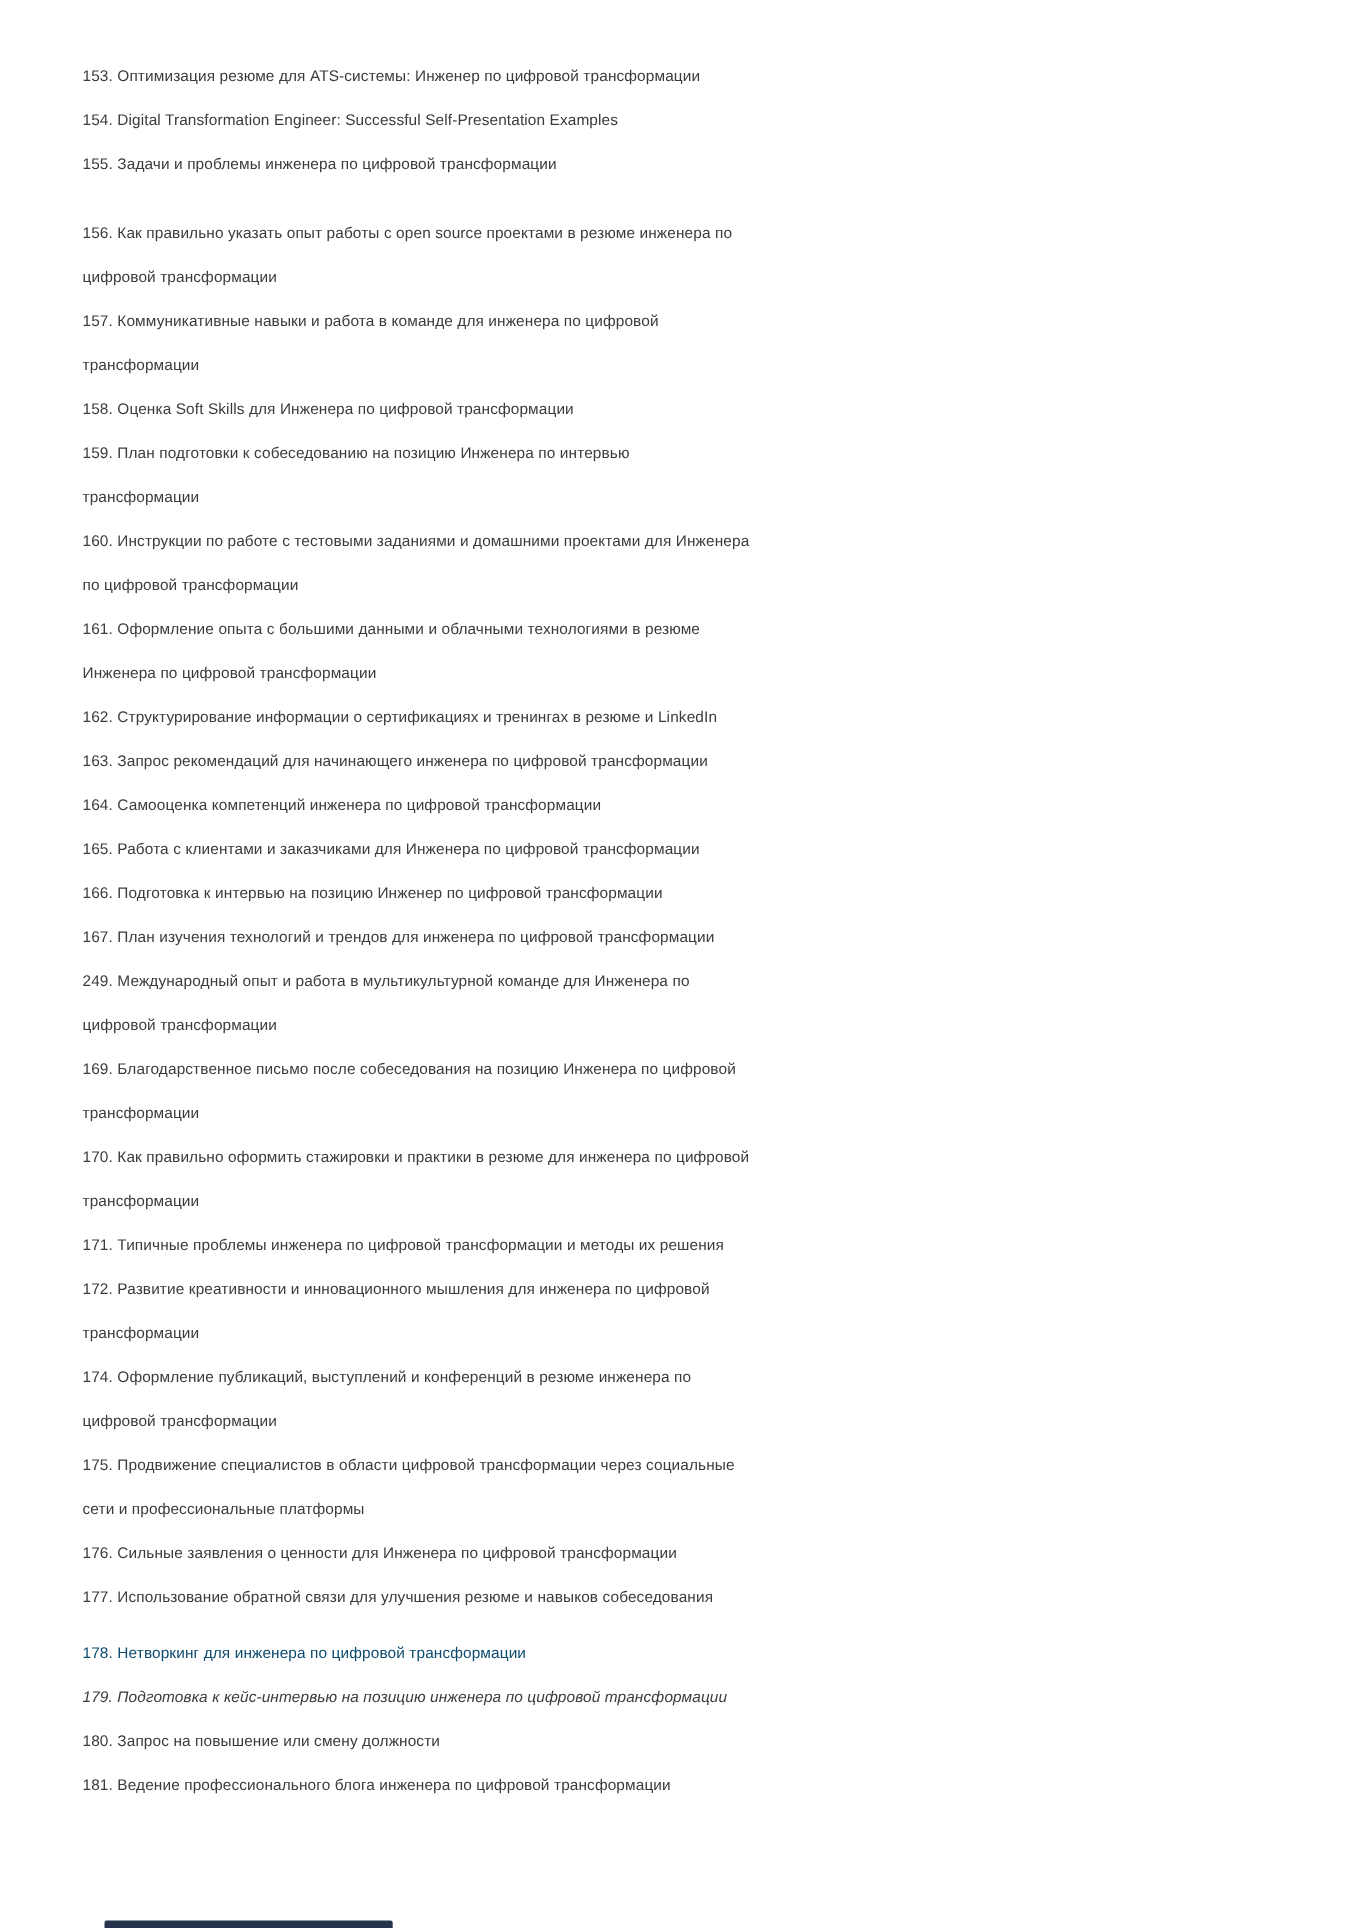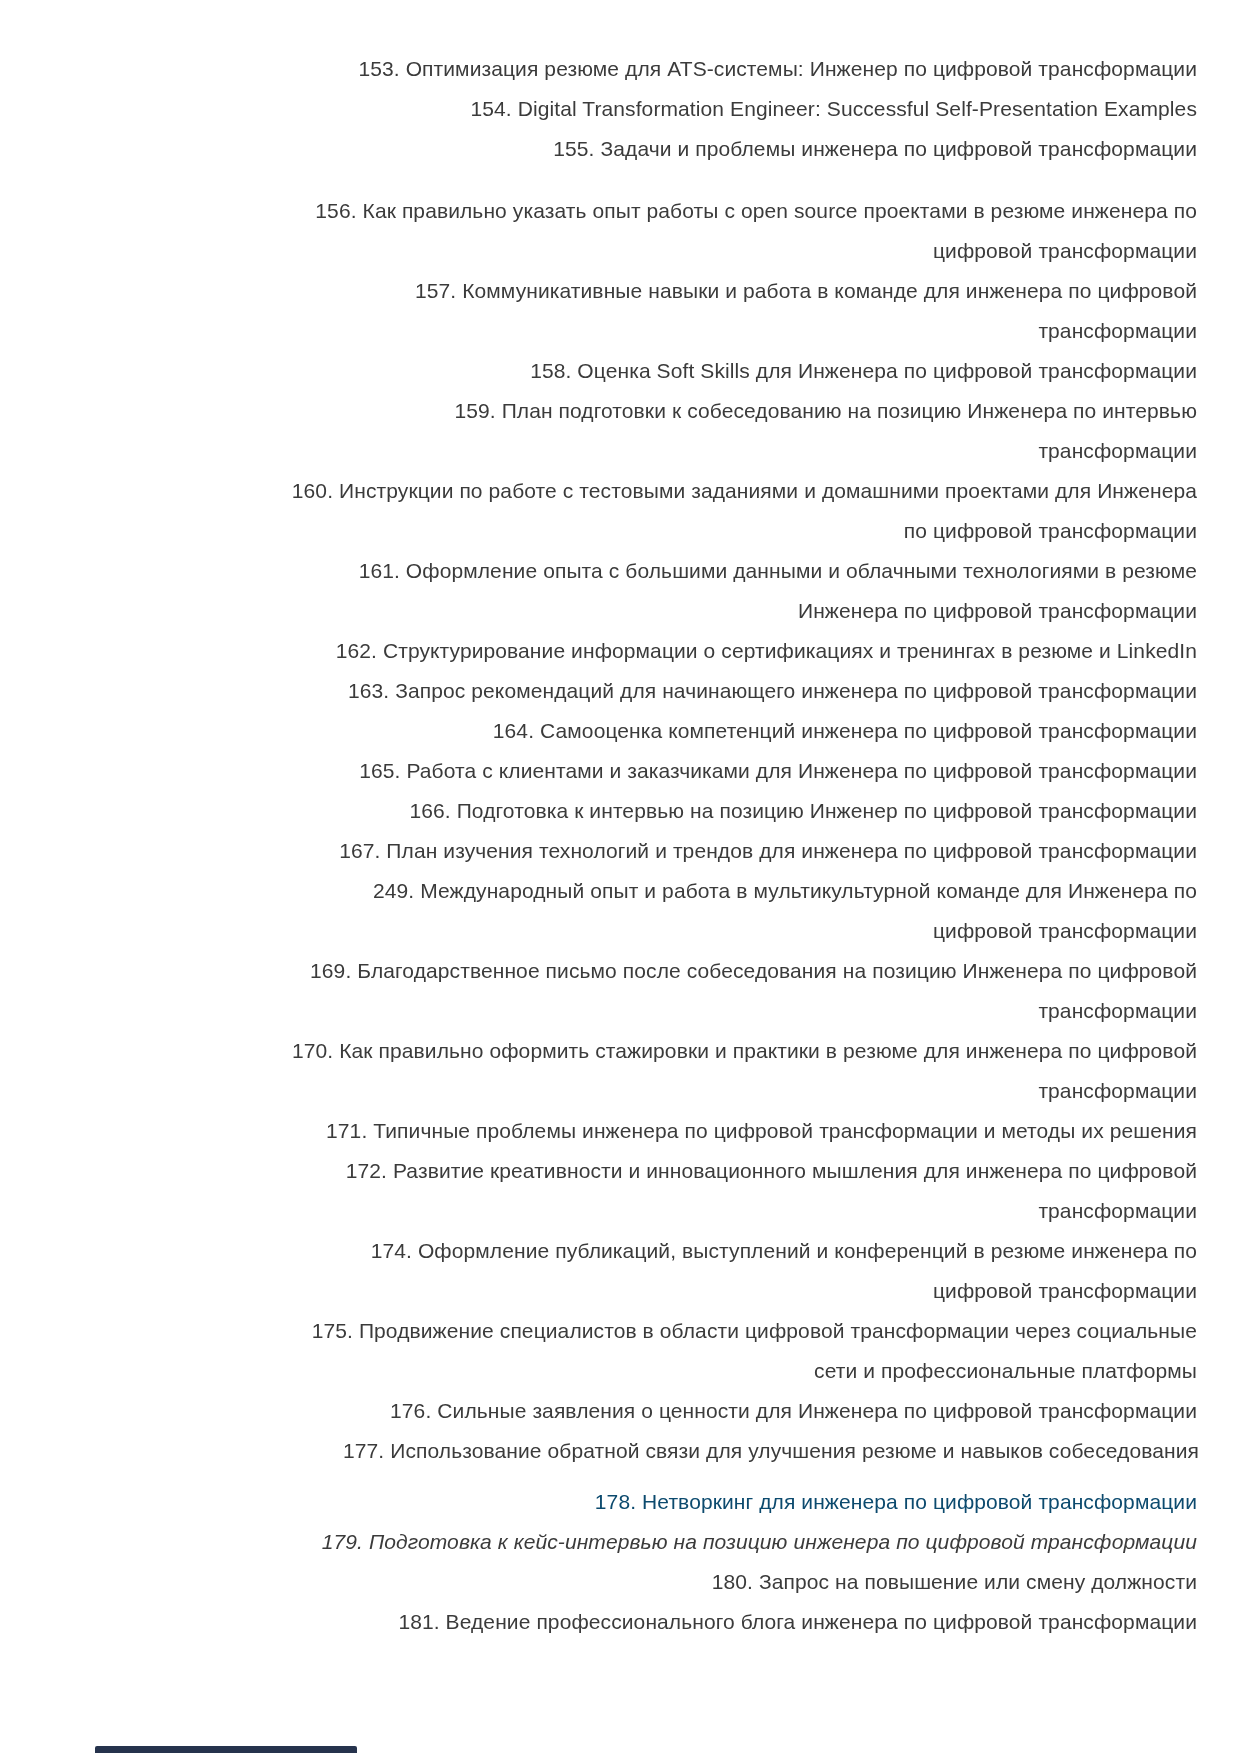--- a/index.html
+++ b/index.html
@@ -6,26 +6,25 @@
   body{
     width:1239px;height:1753px;
     background:#ffffff;
     position:relative;overflow:hidden;
     font-family:"Liberation Sans","DejaVu Sans",sans-serif;
   }
   .page{padding:49px 40px 0 75px;}
   .item{
     margin:0;
     max-width:1122px;
-    font-size:21px;
+    font-size:14px;
     line-height:40px;
     letter-spacing:0.1px;
     color:#3b3b3b;
     white-space:pre-wrap;
-    text-align:right;
   }
   .bottom-bar{
     position:absolute;
     left:95px;bottom:0;
     width:262px;height:7px;
     background:#26334d;
     border-radius:2px 2px 0 0;
   }
 </style>
 </head>
@@ -60,21 +59,21 @@
     <p class="item" style="color: rgb(59, 59, 59);"><span>170.</span> <span>Как правильно оформить стажировки и практики в резюме для инженера по цифровой
 трансформации</span></p>
     <p class="item" style="color: rgb(59, 59, 59);"><span>171.</span> <span>Типичные проблемы инженера по цифровой трансформации и методы их решения</span></p>
     <p class="item" style="color: rgb(59, 59, 59);"><span>172.</span> <span>Развитие креативности и инновационного мышления для инженера по цифровой
 трансформации</span></p>
     <p class="item" style="color: rgb(59, 59, 59);"><span>174.</span> <span>Оформление публикаций, выступлений и конференций в резюме инженера по
 цифровой трансформации</span></p>
     <p class="item" style="color: rgb(59, 59, 59);"><span>175.</span> <span>Продвижение специалистов в области цифровой трансформации через социальные
 сети и профессиональные платформы</span></p>
     <p class="item" style="color: rgb(59, 59, 59);"><span>176.</span> <span>Сильные заявления о ценности для Инженера по цифровой трансформации</span></p>
-    <p class="item" style="color: rgb(59, 59, 59); margin-left: 19px;"><span>177.</span> <span>Использование обратной связи для улучшения резюме и навыков собеседования</span></p>
+    <p class="item" style="color: rgb(59, 59, 59);"><span>177.</span> <span>Использование обратной связи для улучшения резюме и навыков собеседования</span></p>
     <p class="item" style="color: #0c4a6e; margin-top: 11px;"><span>178.</span> <span>Нетворкинг для инженера по цифровой трансформации</span></p>
     <p class="item" style="color: rgb(59, 59, 59); font-style: italic;"><span>179.</span> <span>Подготовка к кейс-интервью на позицию инженера по цифровой трансформации</span></p>
     <p class="item" style="color: rgb(59, 59, 59);"><span>180.</span> <span>Запрос на повышение или смену должности</span></p>
     <p class="item" style="color: rgb(59, 59, 59);"><span>181.</span> <span>Ведение профессионального блога инженера по цифровой трансформации</span></p>
   </div>
 </main>
 
 <div class="bottom-bar" style="background: rgb(38, 51, 77);"></div>
 
 </body></html>

